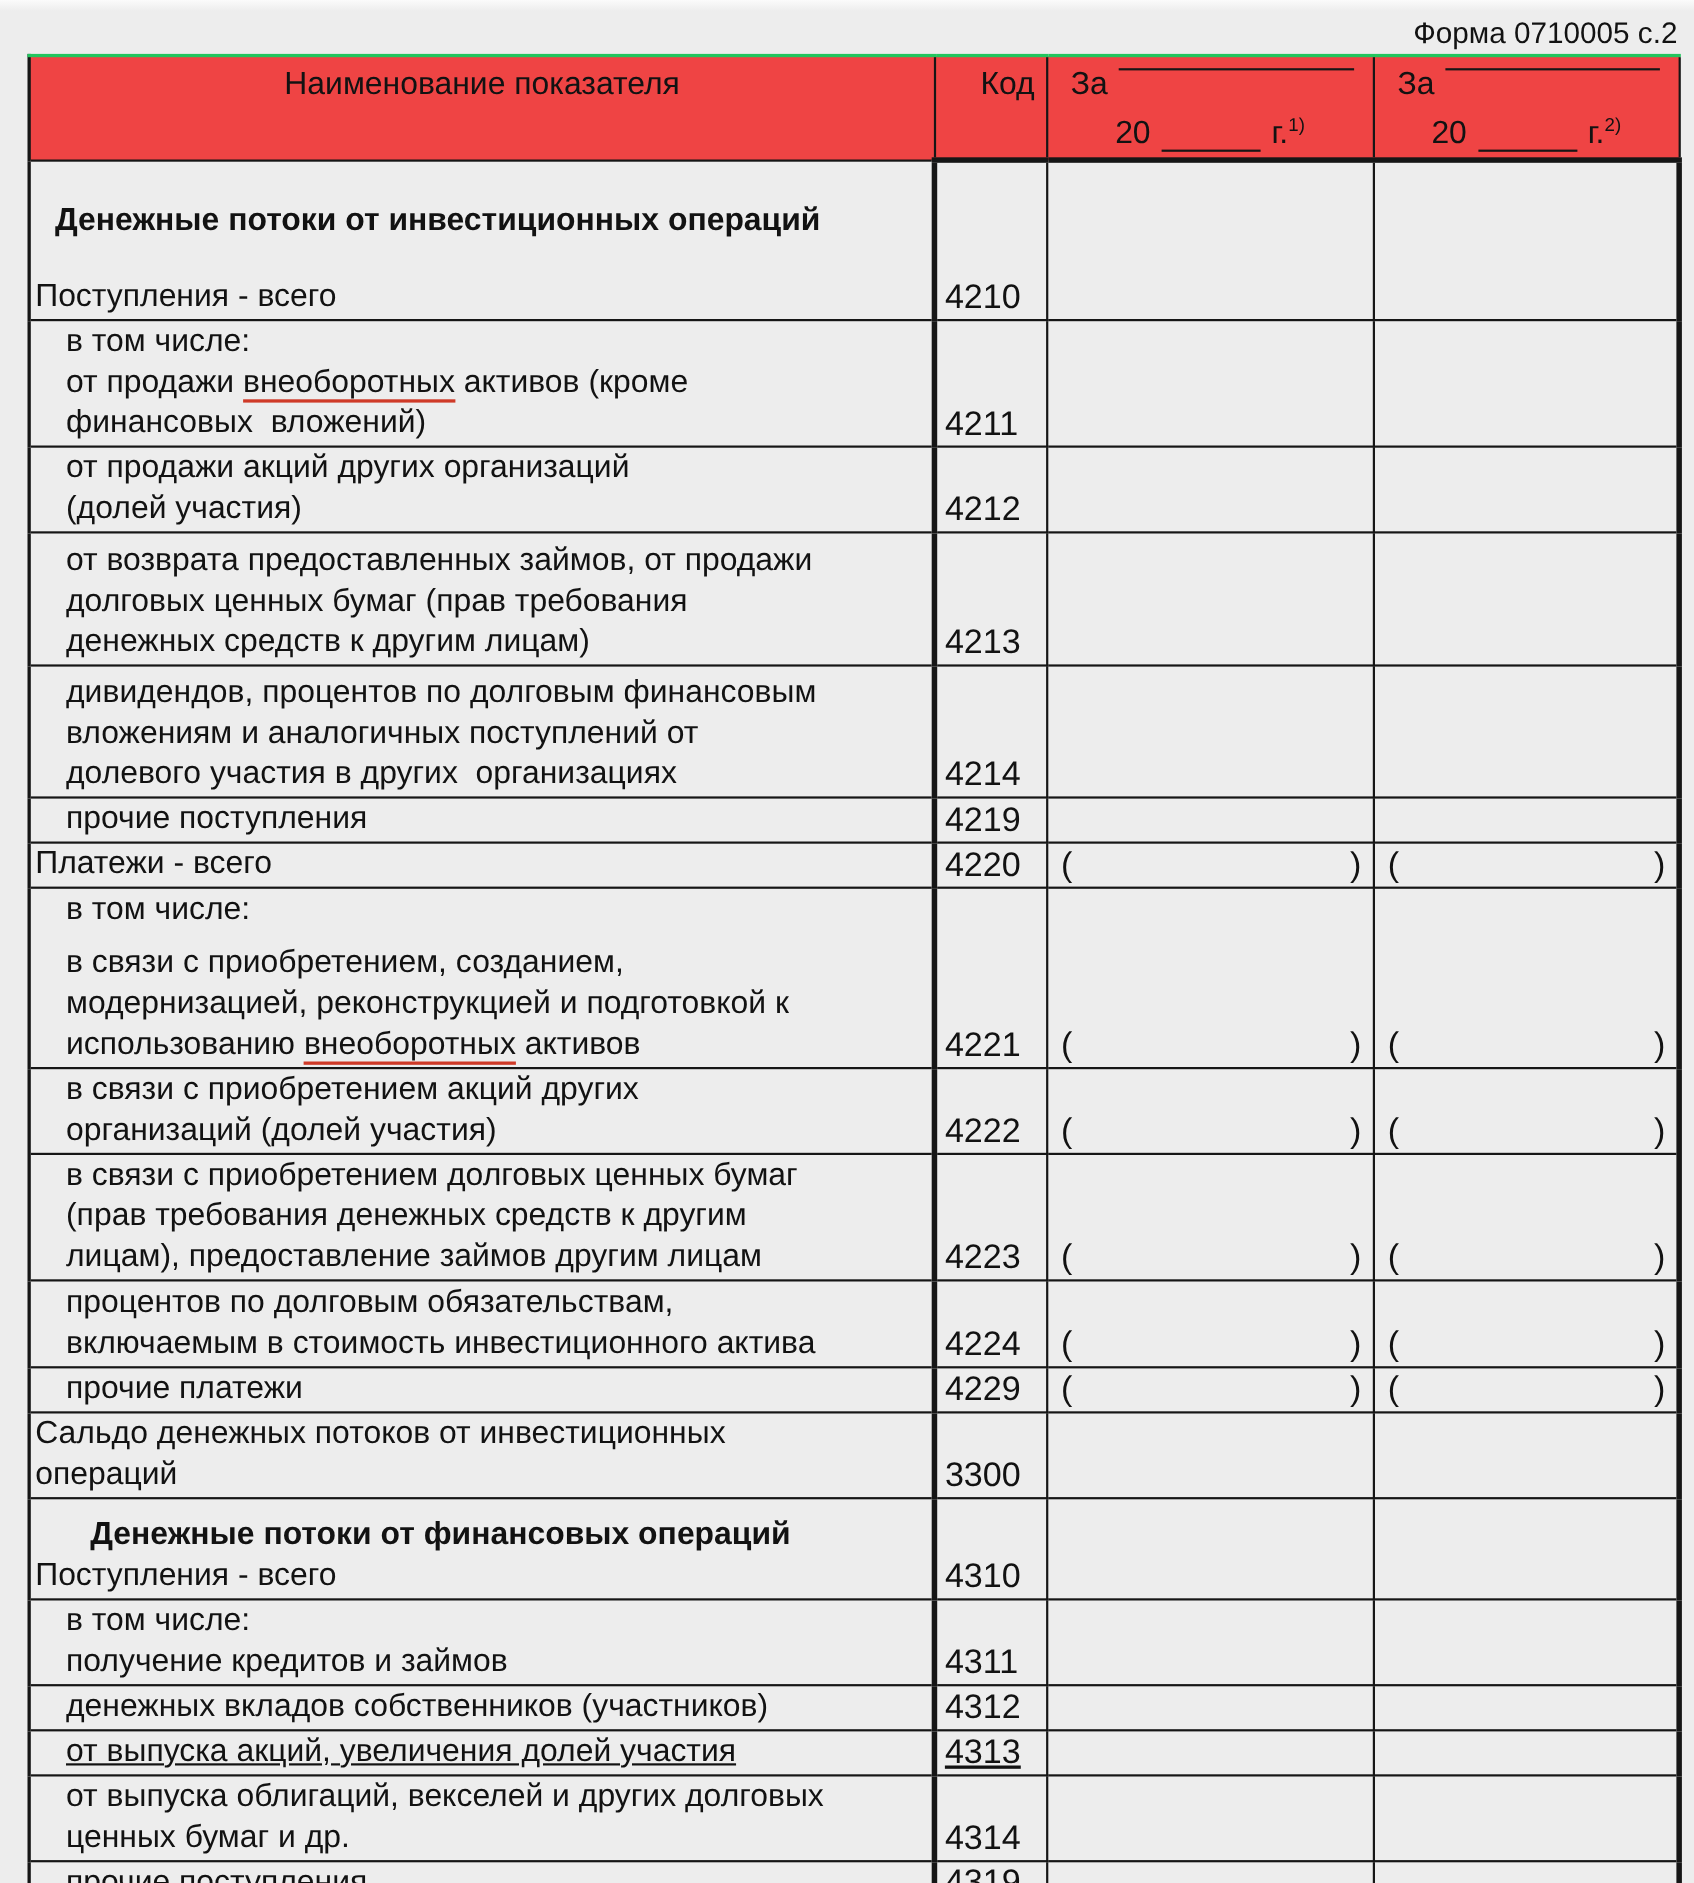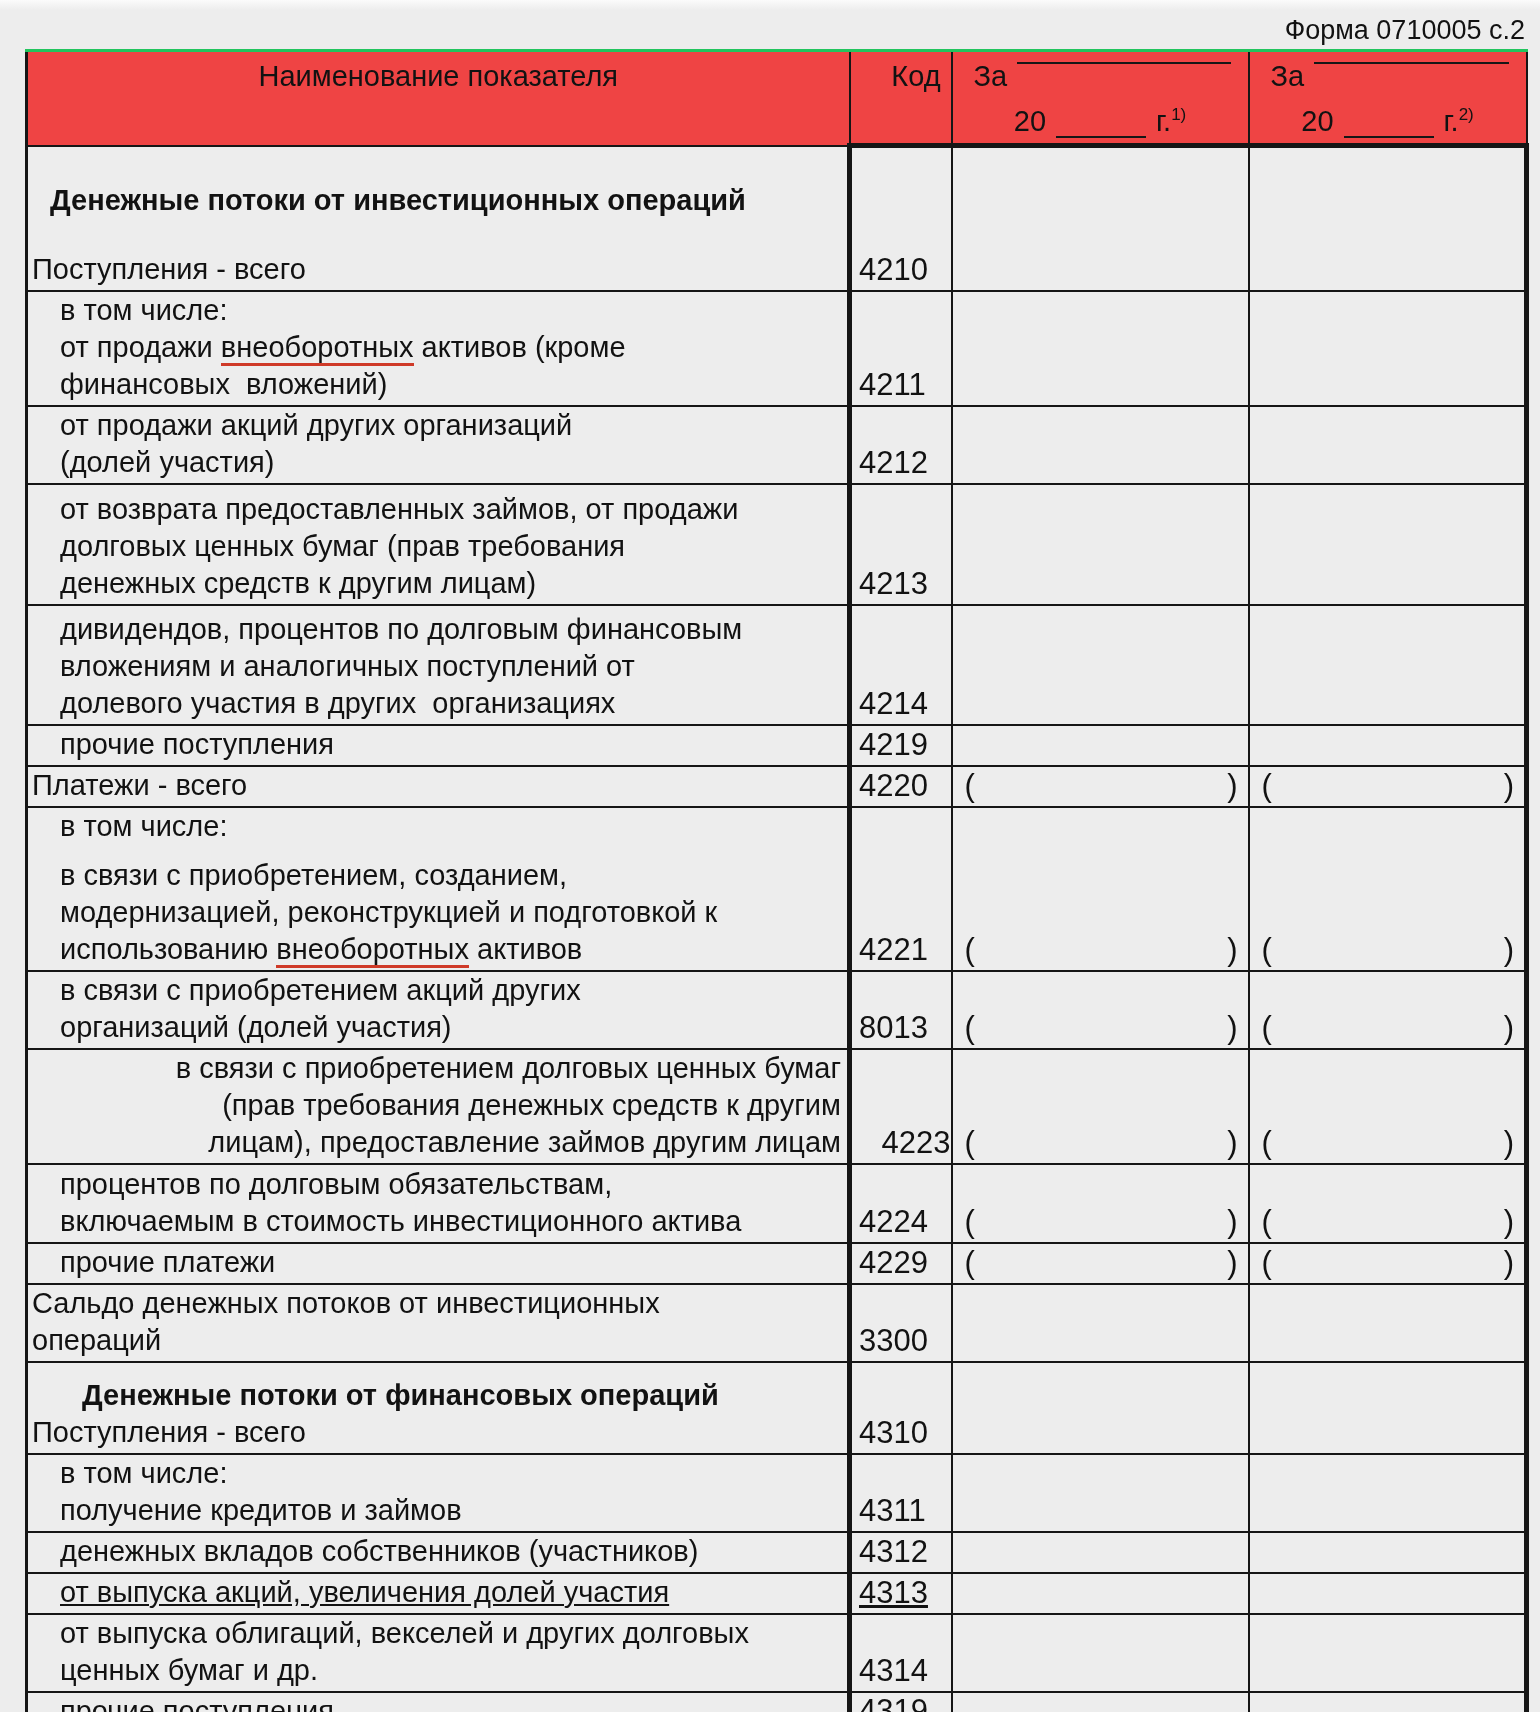--- a/index.html
+++ b/index.html
@@ -230,35 +230,35 @@
               <span>(</span>
               <span>)</span>
             </div>
           </td>
         </tr>
         <tr style="height: 77px;">
           <td class="name-cell">
             <div class="line indent">в связи с приобретением акций других</div>
             <div class="line indent">организаций (долей участия)</div>
           </td>
-          <td class="code-cell">8013</td>
-          <td class="v-cell v1">
-            <div class="parens">
-              <span>(</span>
-              <span>)</span>
-            </div>
-          </td>
-          <td class="v-cell v2">
-            <div class="parens">
-              <span>(</span>
-              <span>)</span>
-            </div>
-          </td>
-        </tr>
-        <tr style="height: 100px; text-align: right;">
+          <td class="code-cell">4222</td>
+          <td class="v-cell v1">
+            <div class="parens">
+              <span>(</span>
+              <span>)</span>
+            </div>
+          </td>
+          <td class="v-cell v2">
+            <div class="parens">
+              <span>(</span>
+              <span>)</span>
+            </div>
+          </td>
+        </tr>
+        <tr style="height: 100px;">
           <td class="name-cell">
             <div class="line indent">в связи с приобретением долговых ценных бумаг</div>
             <div class="line indent">(прав требования денежных средств к другим</div>
             <div class="line indent">лицам), предоставление займов другим лицам</div>
           </td>
           <td class="code-cell">4223</td>
           <td class="v-cell v1">
             <div class="parens">
               <span>(</span>
               <span>)</span>

